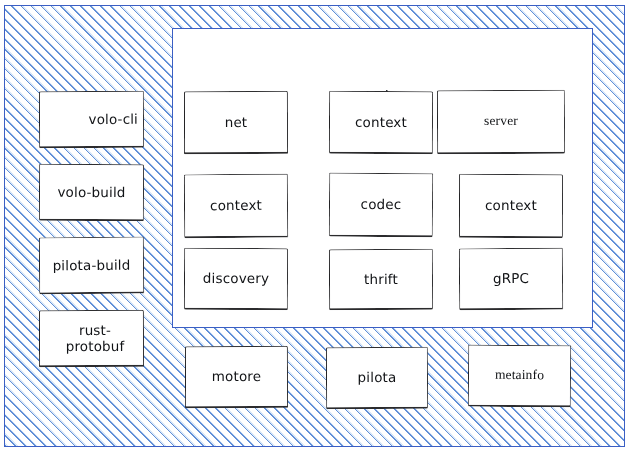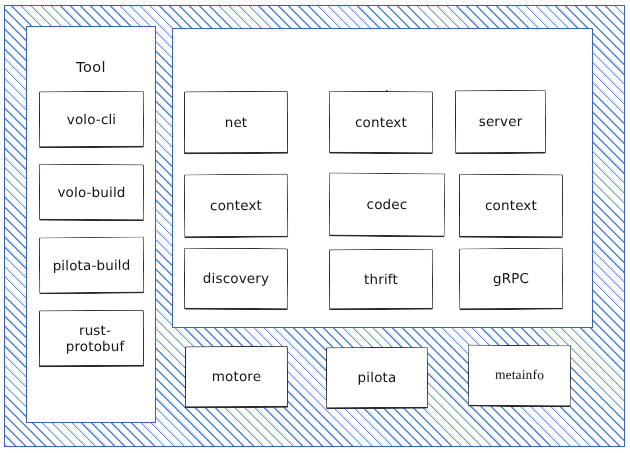--- a/index.html
+++ b/index.html
@@ -104,54 +104,51 @@
   .j5 { transform: rotate(-0.42deg); border-radius: 2px 1px 1px 2px; }
   .j6 { transform: rotate(0.16deg);  border-radius: 1px 2px 2px 1px; }
 </style>
 </head>
 <body>
 
 <div id="canvas">
 
   <div id="outer-container" class="hatch-panel"></div>
 
-  <div id="tool-panel" class="white-panel">
-    <div id="tool-title" class="panel-title">Tool</div>
-  </div>
 
   <div id="volo-panel" class="white-panel">
     <div id="volo-title" class="panel-title">Volo</div>
   </div>
 
   <div id="nodes-layer">
-      <div class="node j1" style="left: 39px; top: 91px; width: 105px; height: 57px;">
+      <div class="node j1" style="left: 39px; top: 91px; width: 105px; height: 57px; justify-content: flex-end;">
         <span>volo-cli</span>
       </div>
       <div class="node j2" style="left: 39px; top: 164px; width: 105px; height: 57px; text-align: right;">
         <span>volo-build</span>
       </div>
       <div class="node j5" style="left: 39px; top: 237px; width: 105px; height: 57px;">
         <span>pilota-build</span>
       </div>
       <div class="node j3" style="left: 39px; top: 310px; width: 105px; height: 57px; padding-left: 12px;">
         <span>rust-protobuf</span>
       </div>
       <div class="node j3" style="left: 184px; top: 91px; width: 104px; height: 63px;">
         <span>net</span>
       </div>
       <div class="node j2" style="left: 329px; top: 91px; width: 104px; height: 63px;">
         <span>context</span>
       </div>
-      <div class="node j1" style="left: 455px; top: 90px; width: 91px; height: 64px;">
+      <div class="node j1" style="left: 437px; top: 90px; width: 128px; height: 64px; font-family: Liberation Serif, serif;">
         <span>server</span>
       </div>
       <div class="node j5" style="left: 184px; top: 174px; width: 104px; height: 64px;">
         <span>context</span>
       </div>
-      <div class="node j4" style="left: 329px; top: 173px; width: 116px; height: 64px;">
+      <div class="node j4" style="left: 329px; top: 173px; width: 104px; height: 64px;">
         <span>codec</span>
       </div>
       <div class="node j6" style="left: 459px; top: 174px; width: 104px; height: 64px;">
         <span>context</span>
       </div>
       <div class="node j2" style="left: 184px; top: 248px; width: 104px; height: 62px;">
         <span>discovery</span>
       </div>
       <div class="node j1" style="left: 329px; top: 249px; width: 104px; height: 61px;">
         <span>thrift</span>

